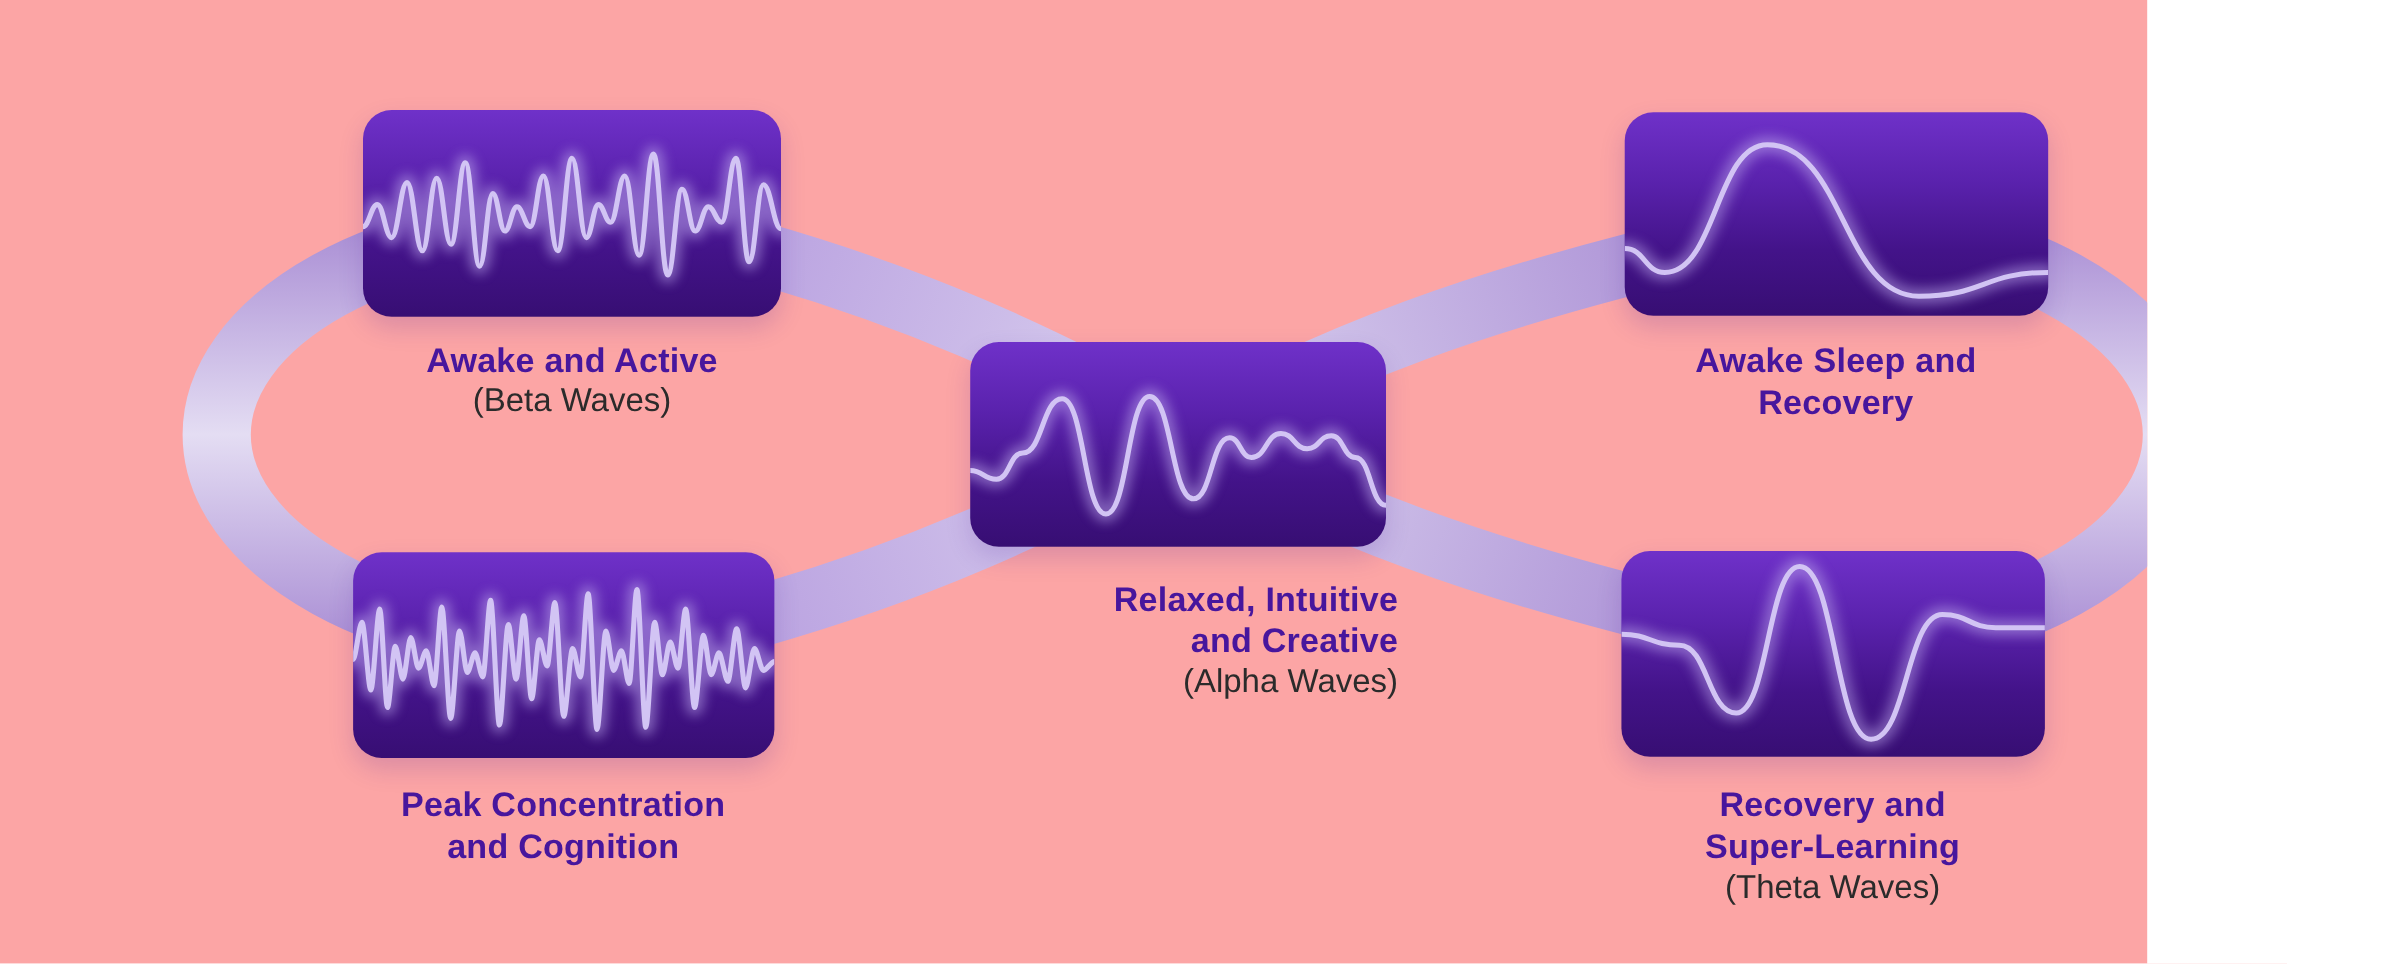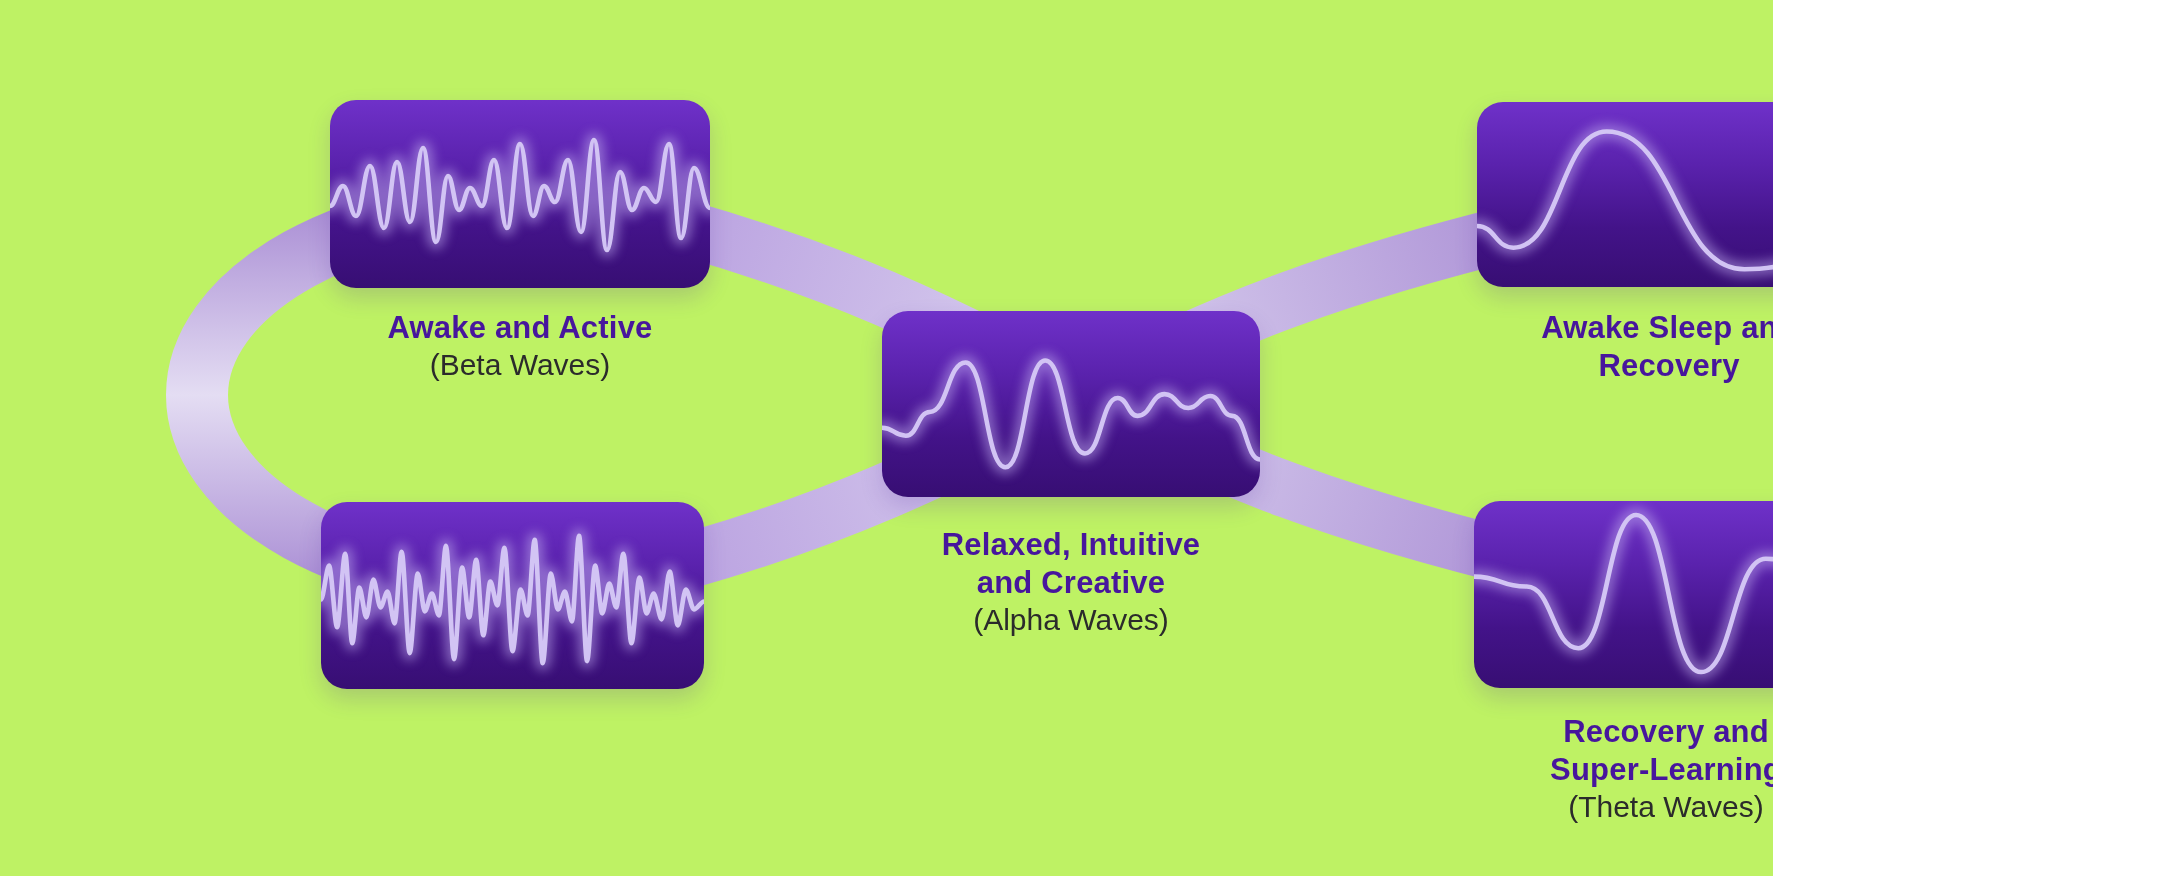--- a/index.html
+++ b/index.html
@@ -1,19 +1,19 @@
 <!DOCTYPE html>
 <html><head>
 <meta charset="utf-8">
 <style>
   html,body{margin:0;padding:0;background:#ffffff;}
   .stage{
     position:relative;
-    width:1773px;height:876px;
-    background:#bef264;
+    width:1952px;height:876px;
+    background:#fca5a5;
     overflow:hidden;
     font-family:"Liberation Sans", sans-serif;
   }
   .ribbon-svg{position:absolute;left:0;top:0;width:2176px;height:876px;}
   .card{
     position:absolute;
     border-radius:26px;
     overflow:hidden;
     background:linear-gradient(180deg,#6f31c9 0%,#5a22ad 34%,#431389 68%,#370e73 100%);
     box-shadow:0 10px 22px rgba(70,26,156,0.18);
@@ -26,21 +26,21 @@
     font-weight:bold;font-size:31px;line-height:38px;
     color:#47169d;white-space:pre-line;letter-spacing:.2px;
   }
   .label .subtitle{font-size:30px;line-height:36px;color:#2b2b2b;margin-top:0;}
 
   .node-beta  .card{left:330px;top:100px;width:380px;height:188px;}
   .node-beta  .label{left:320px;top:309px;width:400px;}
   .node-gamma .card{left:321px;top:502px;width:383px;height:187px;}
   .node-gamma .label{left:312px;top:713px;width:400px;}
   .node-alpha .card{left:882px;top:311px;width:378px;height:186px;}
-  .node-alpha .label{left:871px;top:526px;width:400px;}
+  .node-alpha .label{left:871px;top:526px;width:400px;text-align:right;}
   .node-delta .card{left:1477px;top:102px;width:385px;height:185px;}
   .node-delta .label{left:1469px;top:309px;width:400px;}
   .node-theta .card{left:1474px;top:501px;width:385px;height:187px;}
   .node-theta .label{left:1466px;top:713px;width:400px;}
 </style>
 </head>
 <body>
 
 <div class="stage">
 
@@ -90,20 +90,22 @@
   </div>
 
   <div class="node node-gamma">
     <div class="card">
       <svg viewBox="0 0 380 188" preserveAspectRatio="none">
         <path class="wave-glow" filter="url(#waveblur)" d="M 0 98 C 2.4 98, 5.6 64, 8 64 C 10.4 64, 13.6 126, 16 126 C 18.4 126, 21.6 52, 24 52 C 26.1 52, 28.9 142, 31 142 C 33.1 142, 35.9 86, 38 86 C 40.1 86, 42.9 116, 45 116 C 47.1 116, 49.9 78, 52 78 C 54.1 78, 56.9 106, 59 106 C 61.1 106, 63.9 90, 66 90 C 68.1 90, 70.9 122, 73 122 C 75.1 122, 77.9 50, 80 50 C 82.4 50, 85.6 152, 88 152 C 90.4 152, 93.6 72, 96 72 C 98.1 72, 100.9 110, 103 110 C 105.1 110, 107.9 92, 110 92 C 112.1 92, 114.9 114, 117 114 C 119.1 114, 121.9 44, 124 44 C 126.4 44, 129.6 158, 132 158 C 134.4 158, 137.6 66, 140 66 C 142.1 66, 144.9 116, 147 116 C 149.1 116, 151.9 58, 154 58 C 156.1 58, 158.9 134, 161 134 C 163.1 134, 165.9 80, 168 80 C 170.1 80, 172.9 104, 175 104 C 177.1 104, 179.9 46, 182 46 C 184.4 46, 187.6 150, 190 150 C 192.4 150, 195.6 88, 198 88 C 200.1 88, 202.9 114, 205 114 C 207.1 114, 209.9 38, 212 38 C 214.4 38, 217.6 162, 220 162 C 222.4 162, 225.6 72, 228 72 C 230.1 72, 232.9 108, 235 108 C 237.1 108, 239.9 90, 242 90 C 244.1 90, 246.9 120, 249 120 C 251.1 120, 253.9 34, 256 34 C 258.4 34, 261.6 160, 264 160 C 266.4 160, 269.6 64, 272 64 C 274.1 64, 276.9 112, 279 112 C 281.1 112, 283.9 82, 286 82 C 288.1 82, 290.9 106, 293 106 C 295.1 106, 297.9 52, 300 52 C 302.4 52, 305.6 142, 308 142 C 310.4 142, 313.6 76, 316 76 C 318.1 76, 320.9 112, 323 112 C 325.1 112, 327.9 92, 330 92 C 332.4 92, 335.6 118, 338 118 C 340.4 118, 343.6 70, 346 70 C 348.4 70, 351.6 124, 354 124 C 356.4 124, 359.6 88, 362 88 C 364.4 88, 367.6 108, 370 108 C 373 108, 377 100, 380 100"></path>
         <path class="wave-line" d="M 0 98 C 2.4 98, 5.6 64, 8 64 C 10.4 64, 13.6 126, 16 126 C 18.4 126, 21.6 52, 24 52 C 26.1 52, 28.9 142, 31 142 C 33.1 142, 35.9 86, 38 86 C 40.1 86, 42.9 116, 45 116 C 47.1 116, 49.9 78, 52 78 C 54.1 78, 56.9 106, 59 106 C 61.1 106, 63.9 90, 66 90 C 68.1 90, 70.9 122, 73 122 C 75.1 122, 77.9 50, 80 50 C 82.4 50, 85.6 152, 88 152 C 90.4 152, 93.6 72, 96 72 C 98.1 72, 100.9 110, 103 110 C 105.1 110, 107.9 92, 110 92 C 112.1 92, 114.9 114, 117 114 C 119.1 114, 121.9 44, 124 44 C 126.4 44, 129.6 158, 132 158 C 134.4 158, 137.6 66, 140 66 C 142.1 66, 144.9 116, 147 116 C 149.1 116, 151.9 58, 154 58 C 156.1 58, 158.9 134, 161 134 C 163.1 134, 165.9 80, 168 80 C 170.1 80, 172.9 104, 175 104 C 177.1 104, 179.9 46, 182 46 C 184.4 46, 187.6 150, 190 150 C 192.4 150, 195.6 88, 198 88 C 200.1 88, 202.9 114, 205 114 C 207.1 114, 209.9 38, 212 38 C 214.4 38, 217.6 162, 220 162 C 222.4 162, 225.6 72, 228 72 C 230.1 72, 232.9 108, 235 108 C 237.1 108, 239.9 90, 242 90 C 244.1 90, 246.9 120, 249 120 C 251.1 120, 253.9 34, 256 34 C 258.4 34, 261.6 160, 264 160 C 266.4 160, 269.6 64, 272 64 C 274.1 64, 276.9 112, 279 112 C 281.1 112, 283.9 82, 286 82 C 288.1 82, 290.9 106, 293 106 C 295.1 106, 297.9 52, 300 52 C 302.4 52, 305.6 142, 308 142 C 310.4 142, 313.6 76, 316 76 C 318.1 76, 320.9 112, 323 112 C 325.1 112, 327.9 92, 330 92 C 332.4 92, 335.6 118, 338 118 C 340.4 118, 343.6 70, 346 70 C 348.4 70, 351.6 124, 354 124 C 356.4 124, 359.6 88, 362 88 C 364.4 88, 367.6 108, 370 108 C 373 108, 377 100, 380 100"></path>
       </svg>
     </div>
     <div class="label">
+      <div class="title">Peak Concentration
+and Cognition</div>
     </div>
   </div>
 
   <div class="node node-alpha">
     <div class="card">
       <svg viewBox="0 0 380 188" preserveAspectRatio="none">
         <path class="wave-glow" filter="url(#waveblur)" d="M 0 118 C 12 118, 12 126, 24 126 C 36 126, 36 102, 48 102 C 66 102, 66 52, 84 52 C 104 52, 104 158, 124 158 C 144 158, 144 50, 164 50 C 184 50, 184 144, 204 144 C 220.5 144, 220.5 88, 237 88 C 247 88, 247 106, 257 106 C 270.5 106, 270.5 84, 284 84 C 296 84, 296 98, 308 98 C 319 98, 319 86, 330 86 C 341 86, 341 106, 352 106 C 366 106, 366 150, 380 150"></path>
         <path class="wave-line" d="M 0 118 C 12 118, 12 126, 24 126 C 36 126, 36 102, 48 102 C 66 102, 66 52, 84 52 C 104 52, 104 158, 124 158 C 144 158, 144 50, 164 50 C 184 50, 184 144, 204 144 C 220.5 144, 220.5 88, 237 88 C 247 88, 247 106, 257 106 C 270.5 106, 270.5 84, 284 84 C 296 84, 296 98, 308 98 C 319 98, 319 86, 330 86 C 341 86, 341 106, 352 106 C 366 106, 366 150, 380 150"></path>
       </svg>
     </div>

